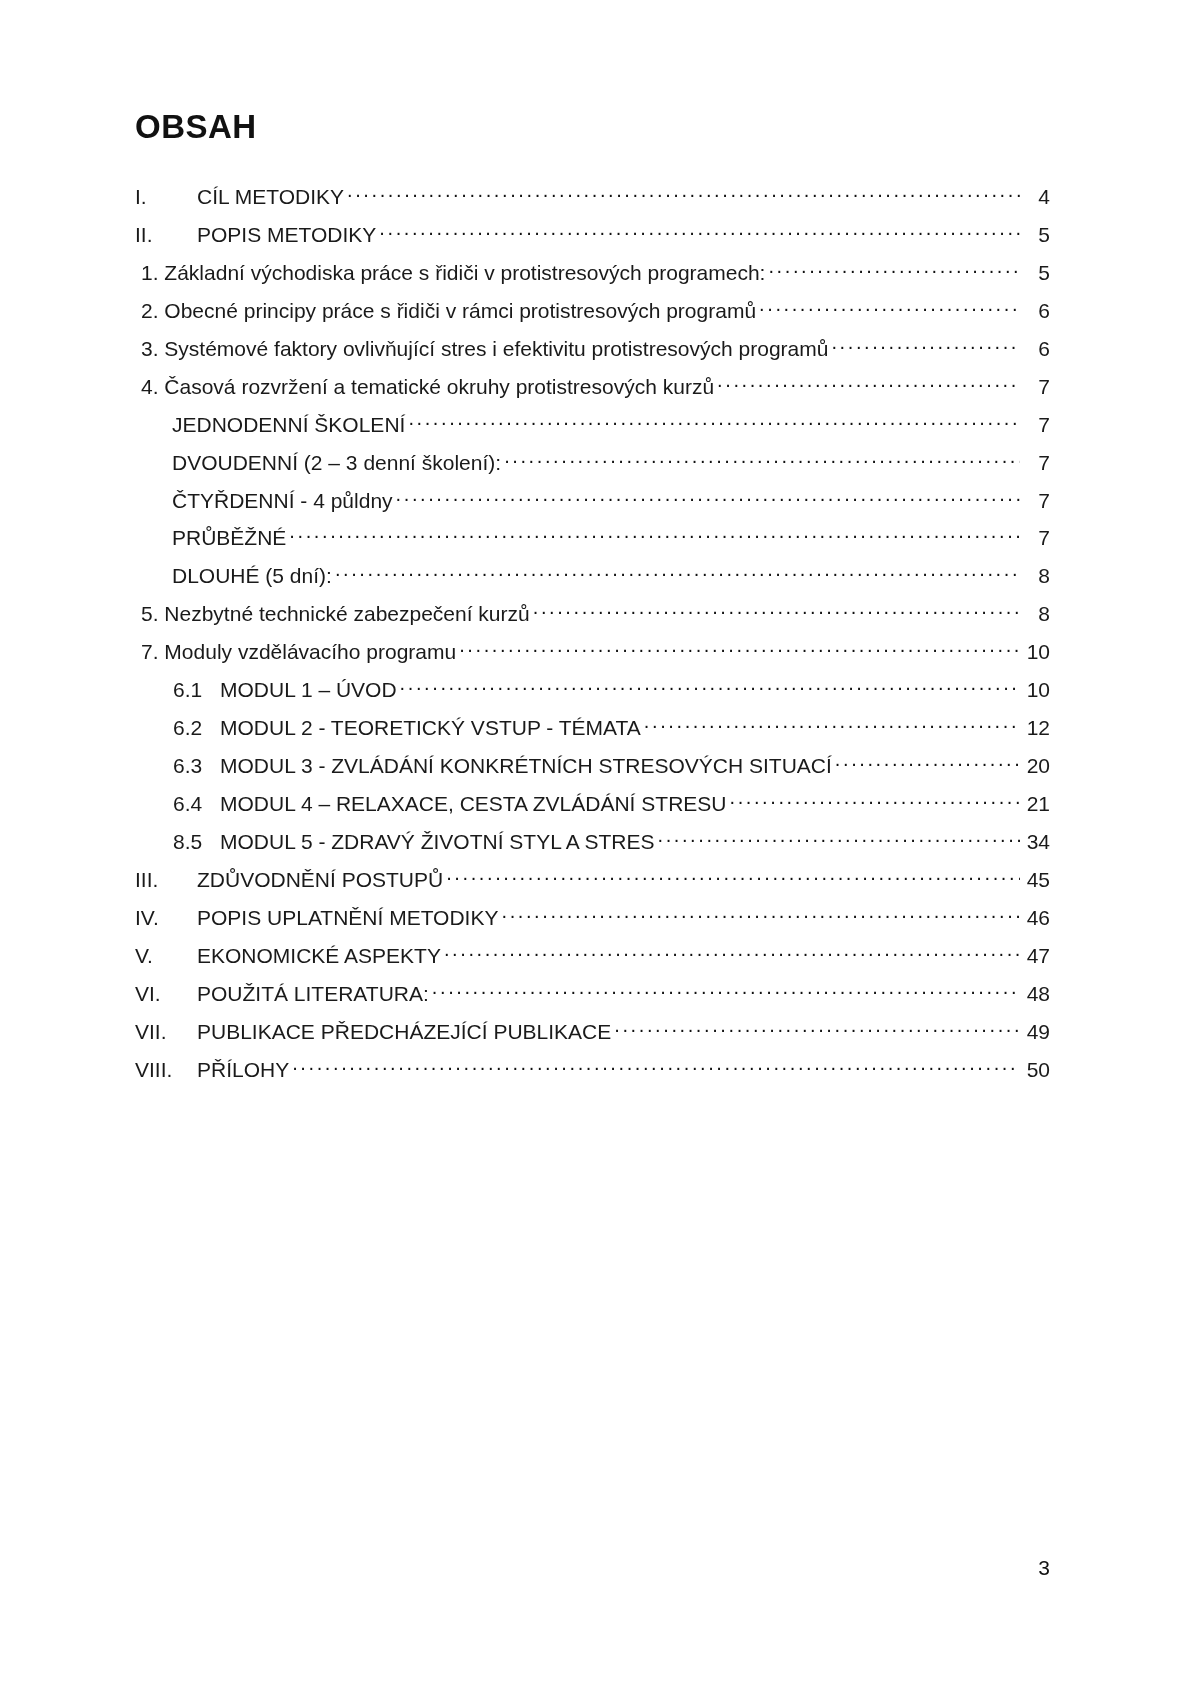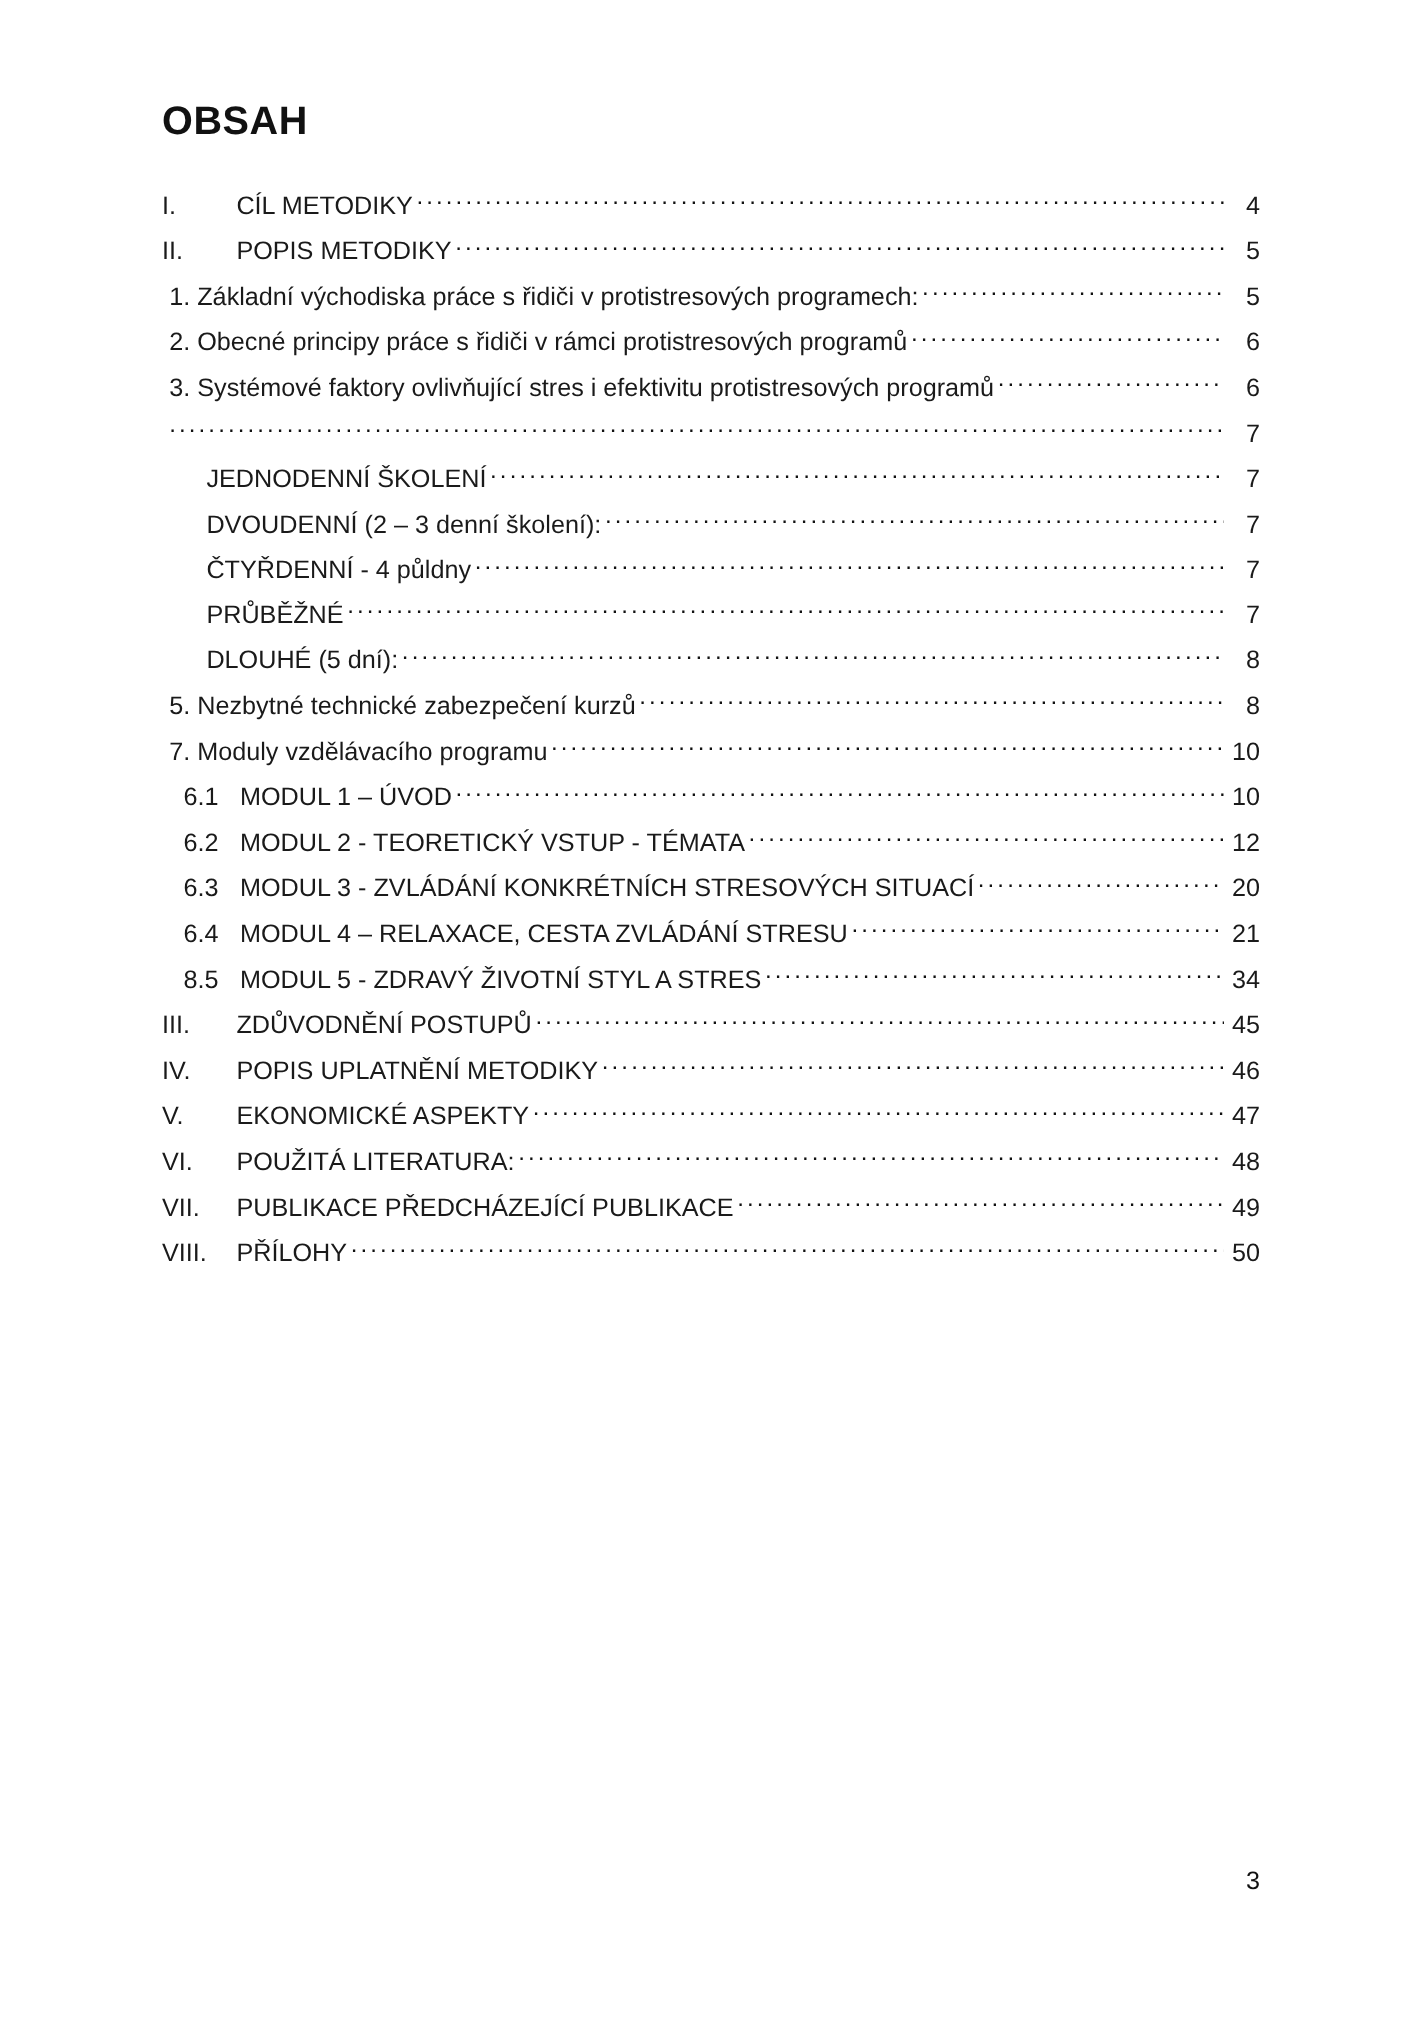--- a/index.html
+++ b/index.html
@@ -13,21 +13,21 @@
     overflow: hidden;
   }
   .page {
     position: absolute;
     left: 135px;
     right: 140px;
     top: 0;
   }
   .doc-title {
     margin: 0;
-    padding-top: 84px;
+    padding-top: 110px;
     font-size: 33px;
     font-weight: 700;
     letter-spacing: 0.5px;
     line-height: 1;
     color: #111;
   }
   .toc {
     margin-top: 40px;
     font-size: 21px;
   }
@@ -37,21 +37,21 @@
     height: 37.95px;
     white-space: nowrap;
   }
   .row .num {
     flex: 0 0 auto;
   }
   .row.lvl-roman .num { width: 62px; }
   .row.lvl-mod .num   { width: 47px; }
   .row.lvl-sub        { margin-left: 6px; }
   .row.lvl-plain      { margin-left: 37px; }
-  .row.lvl-mod        { margin-left: 18px; }
+  .row.lvl-mod        { margin-left: 38px; }
   .row .label {
     flex: 0 0 auto;
     padding-right: 3px;
   }
   .leader {
     flex: 1 1 auto;
     overflow: hidden;
     position: relative;
     align-self: baseline;
     height: 21px;
@@ -111,20 +111,21 @@
     <span class="pg">6</span>
   </div>
       <div class="row lvl-sub">
 
     <span class="label">3. Systémové faktory ovlivňující stres i efektivitu protistresových programů</span>
     <span class="leader"></span>
     <span class="pg">6</span>
   </div>
       <div class="row lvl-sub">
 
+    <span class="label">4. Časová rozvržení a tematické okruhy protistresových kurzů</span>
     <span class="leader"></span>
     <span class="pg">7</span>
   </div>
       <div class="row lvl-plain">
 
     <span class="label">JEDNODENNÍ ŠKOLENÍ</span>
     <span class="leader"></span>
     <span class="pg">7</span>
   </div>
       <div class="row lvl-plain">

